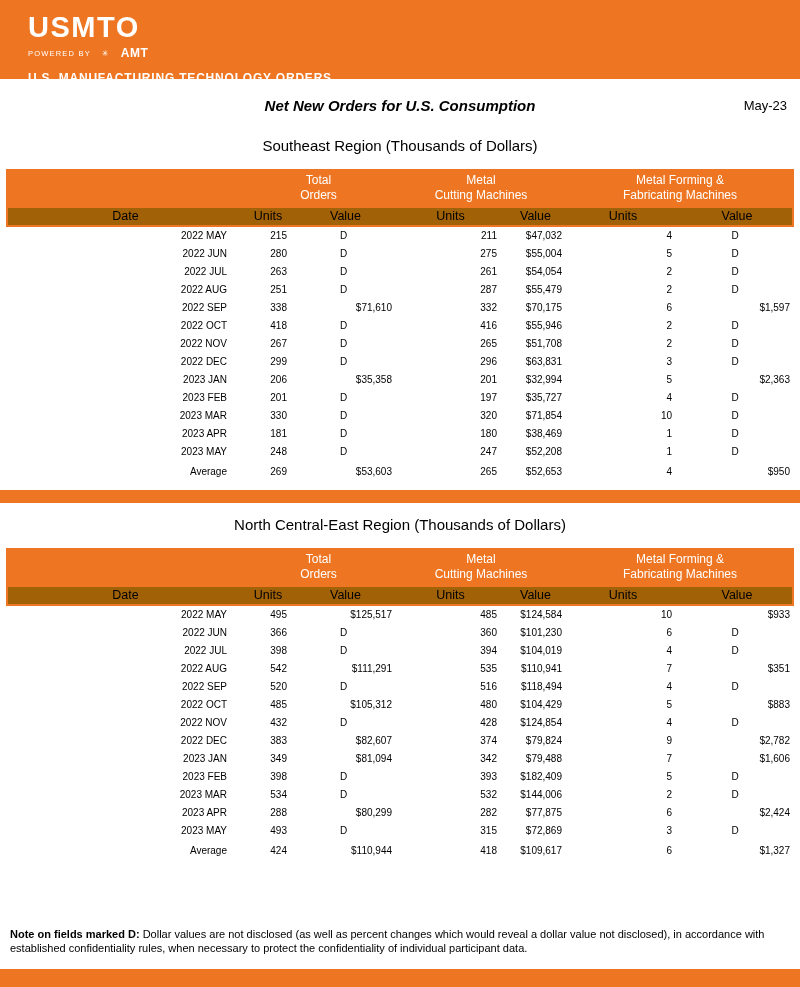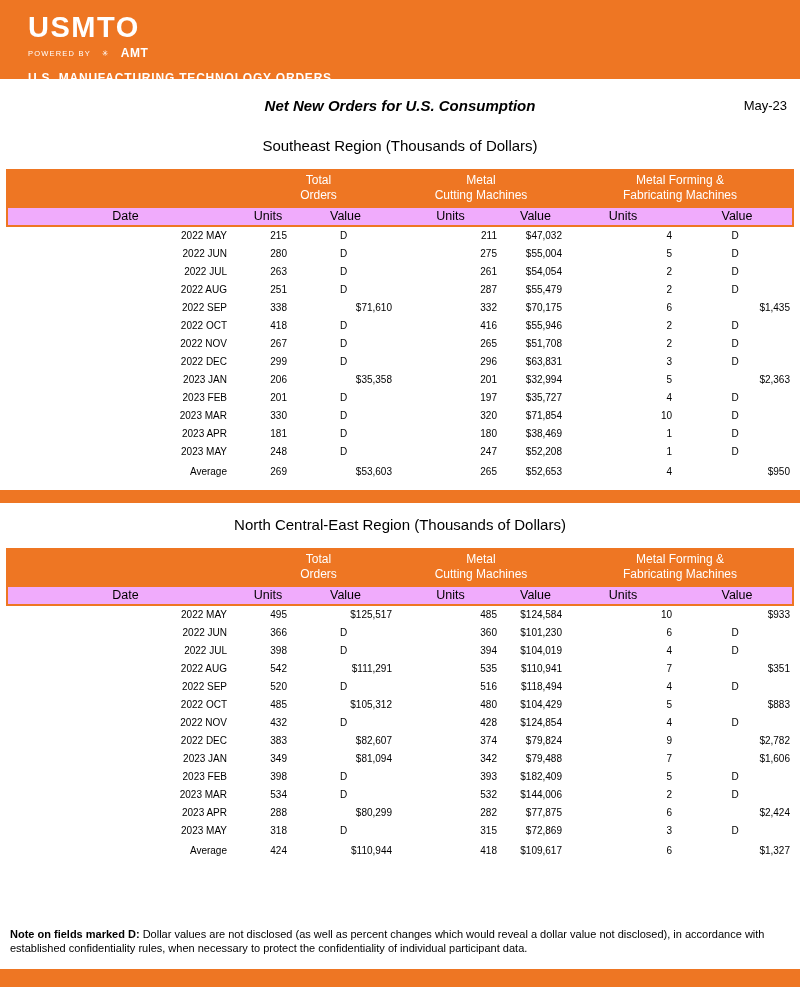--- a/index.html
+++ b/index.html
@@ -21,21 +21,21 @@
   .report-period { position:absolute; right:13px; top:1px; font-size:13px; font-weight:normal; font-style:normal; }
   .region-title { text-align:center; font-size:15px; }
   .region-title.first { margin-top:20px; }
   .region-title.second { margin-top:13px; }
   
   .tbl { margin:15px 6px 0 6px; }
   .grid-row { display:grid; grid-template-columns:235px 50px 105px 105px 65px 110px 118px; }
   .group-row { background:#EE7623; color:#fff; font-weight:normal; font-size:12px; padding:4px 0 3px 0; }
   .group-cell { text-align:center; line-height:15px; }
   .g1 { grid-column:2/4; } .g2 { grid-column:4/6; } .g3 { grid-column:6/8; }
-  .subhead-row { border:2px solid #EE7623; background:#f0abfc; font-size:12.5px; height:21px; line-height:17px; }
+  .subhead-row { border:2px solid #EE7623; background:#a16207; font-size:12.5px; height:21px; line-height:17px; }
   .subhead-row .cell { text-align:center; }
   .data-row { font-size:10px; height:18px; line-height:18px; }
   .cell.date { text-align:right; padding-right:14px; }
   .cell.num  { text-align:right; padding-right:4px; }
   .cell.d    { text-align:center; }
   .average-row { margin-top:2px; }
   
   .divider { background:#EE7623; height:13px; margin-top:9px; }
   .note { margin:0; padding:0 10px; position:absolute; left:0; right:0; bottom:32px; font-size:11px; line-height:14px; }
   .note b { font-weight:bold; }
@@ -121,21 +121,21 @@
       <div class="cell num">2</div>
       <div class="cell d">D</div>
     </div>
     <div class="grid-row data-row">
       <div class="cell date">2022 SEP</div>
       <div class="cell num">338</div>
       <div class="cell num">$71,610</div>
       <div class="cell num">332</div>
       <div class="cell num">$70,175</div>
       <div class="cell num">6</div>
-      <div class="cell num">$1,435</div>
+      <div class="cell num">$1,597</div>
     </div>
     <div class="grid-row data-row">
       <div class="cell date">2022 OCT</div>
       <div class="cell num">418</div>
       <div class="cell d">D</div>
       <div class="cell num">416</div>
       <div class="cell num">$55,946</div>
       <div class="cell num">2</div>
       <div class="cell d">D</div>
     </div>
@@ -344,21 +344,21 @@
       <div class="cell date">2023 APR</div>
       <div class="cell num">288</div>
       <div class="cell num">$80,299</div>
       <div class="cell num">282</div>
       <div class="cell num">$77,875</div>
       <div class="cell num">6</div>
       <div class="cell num">$2,424</div>
     </div>
     <div class="grid-row data-row">
       <div class="cell date">2023 MAY</div>
-      <div class="cell num">318</div>
+      <div class="cell num">493</div>
       <div class="cell d">D</div>
       <div class="cell num">315</div>
       <div class="cell num">$72,869</div>
       <div class="cell num">3</div>
       <div class="cell d">D</div>
     </div>
     <div class="grid-row data-row average-row">
       <div class="cell date">Average</div>
       <div class="cell num">424</div>
       <div class="cell num">$110,944</div>

